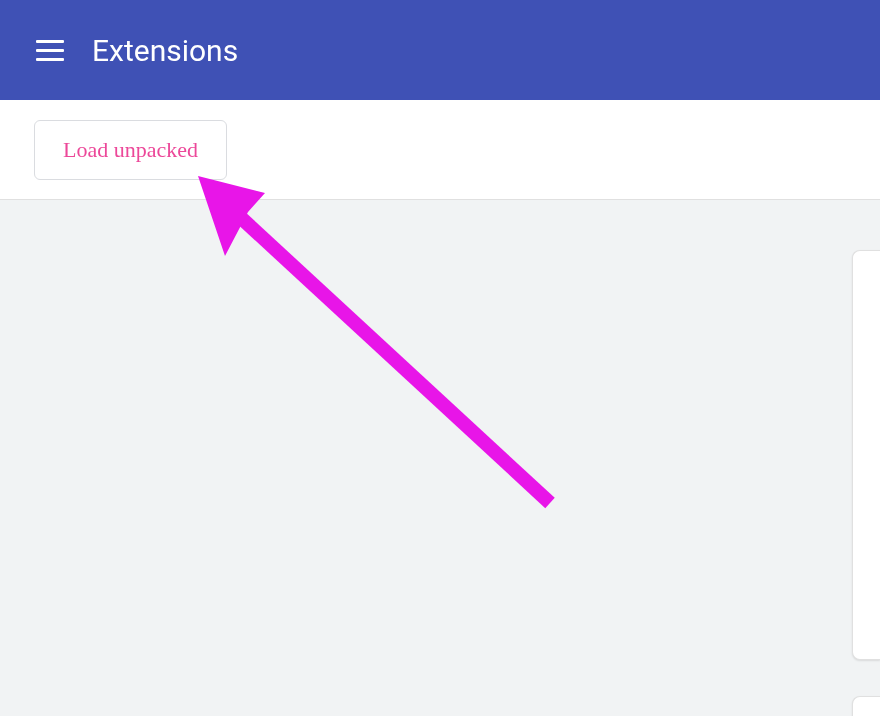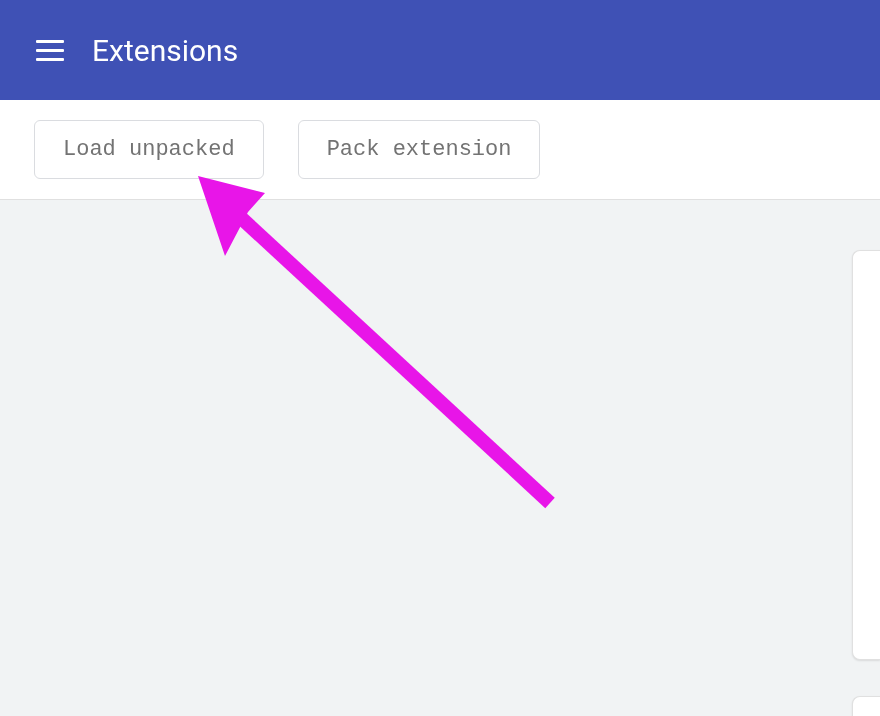--- a/index.html
+++ b/index.html
@@ -52,23 +52,23 @@
       gap: 34px;
       border-bottom: 1px solid #e0e0e0;
     }
     .action-button {
       background: #ffffff;
       border: 1px solid #dadce0;
       border-radius: 6px;
       padding: 16px 28px;
       font-size: 22px;
       font-weight: 500;
-      color: #737373;
+      color: #ec4899;
       cursor: pointer;
-      font-family: Liberation Mono, monospace;
+      font-family: Liberation Serif, serif;
     }
     .content-area {
       position: relative;
       height: calc(100% - 200px);
       background: #f1f3f4;
     }
     .card {
       position: absolute;
       right: 0;
       top: 50px;
@@ -108,21 +108,20 @@
   <div class="menu-icon">
     <div class="bar"></div>
     <div class="bar"></div>
     <div class="bar"></div>
   </div>
   <div class="page-title">Extensions</div>
 </div>
 
 <div class="toolbar">
   <button class="action-button">Load unpacked</button>
-  <button class="action-button">Pack extension</button>
 </div>
 
 <div class="content-area">
   <div class="card"></div>
   <div class="card2"></div>
 </div>
 
 <svg class="annotation-arrow" width="400" height="360" viewBox="0 0 400 360">
   <defs>
     <marker id="arrowhead" markerWidth="12" markerHeight="12" refX="2" refY="6" orient="auto" markerUnits="strokeWidth">

